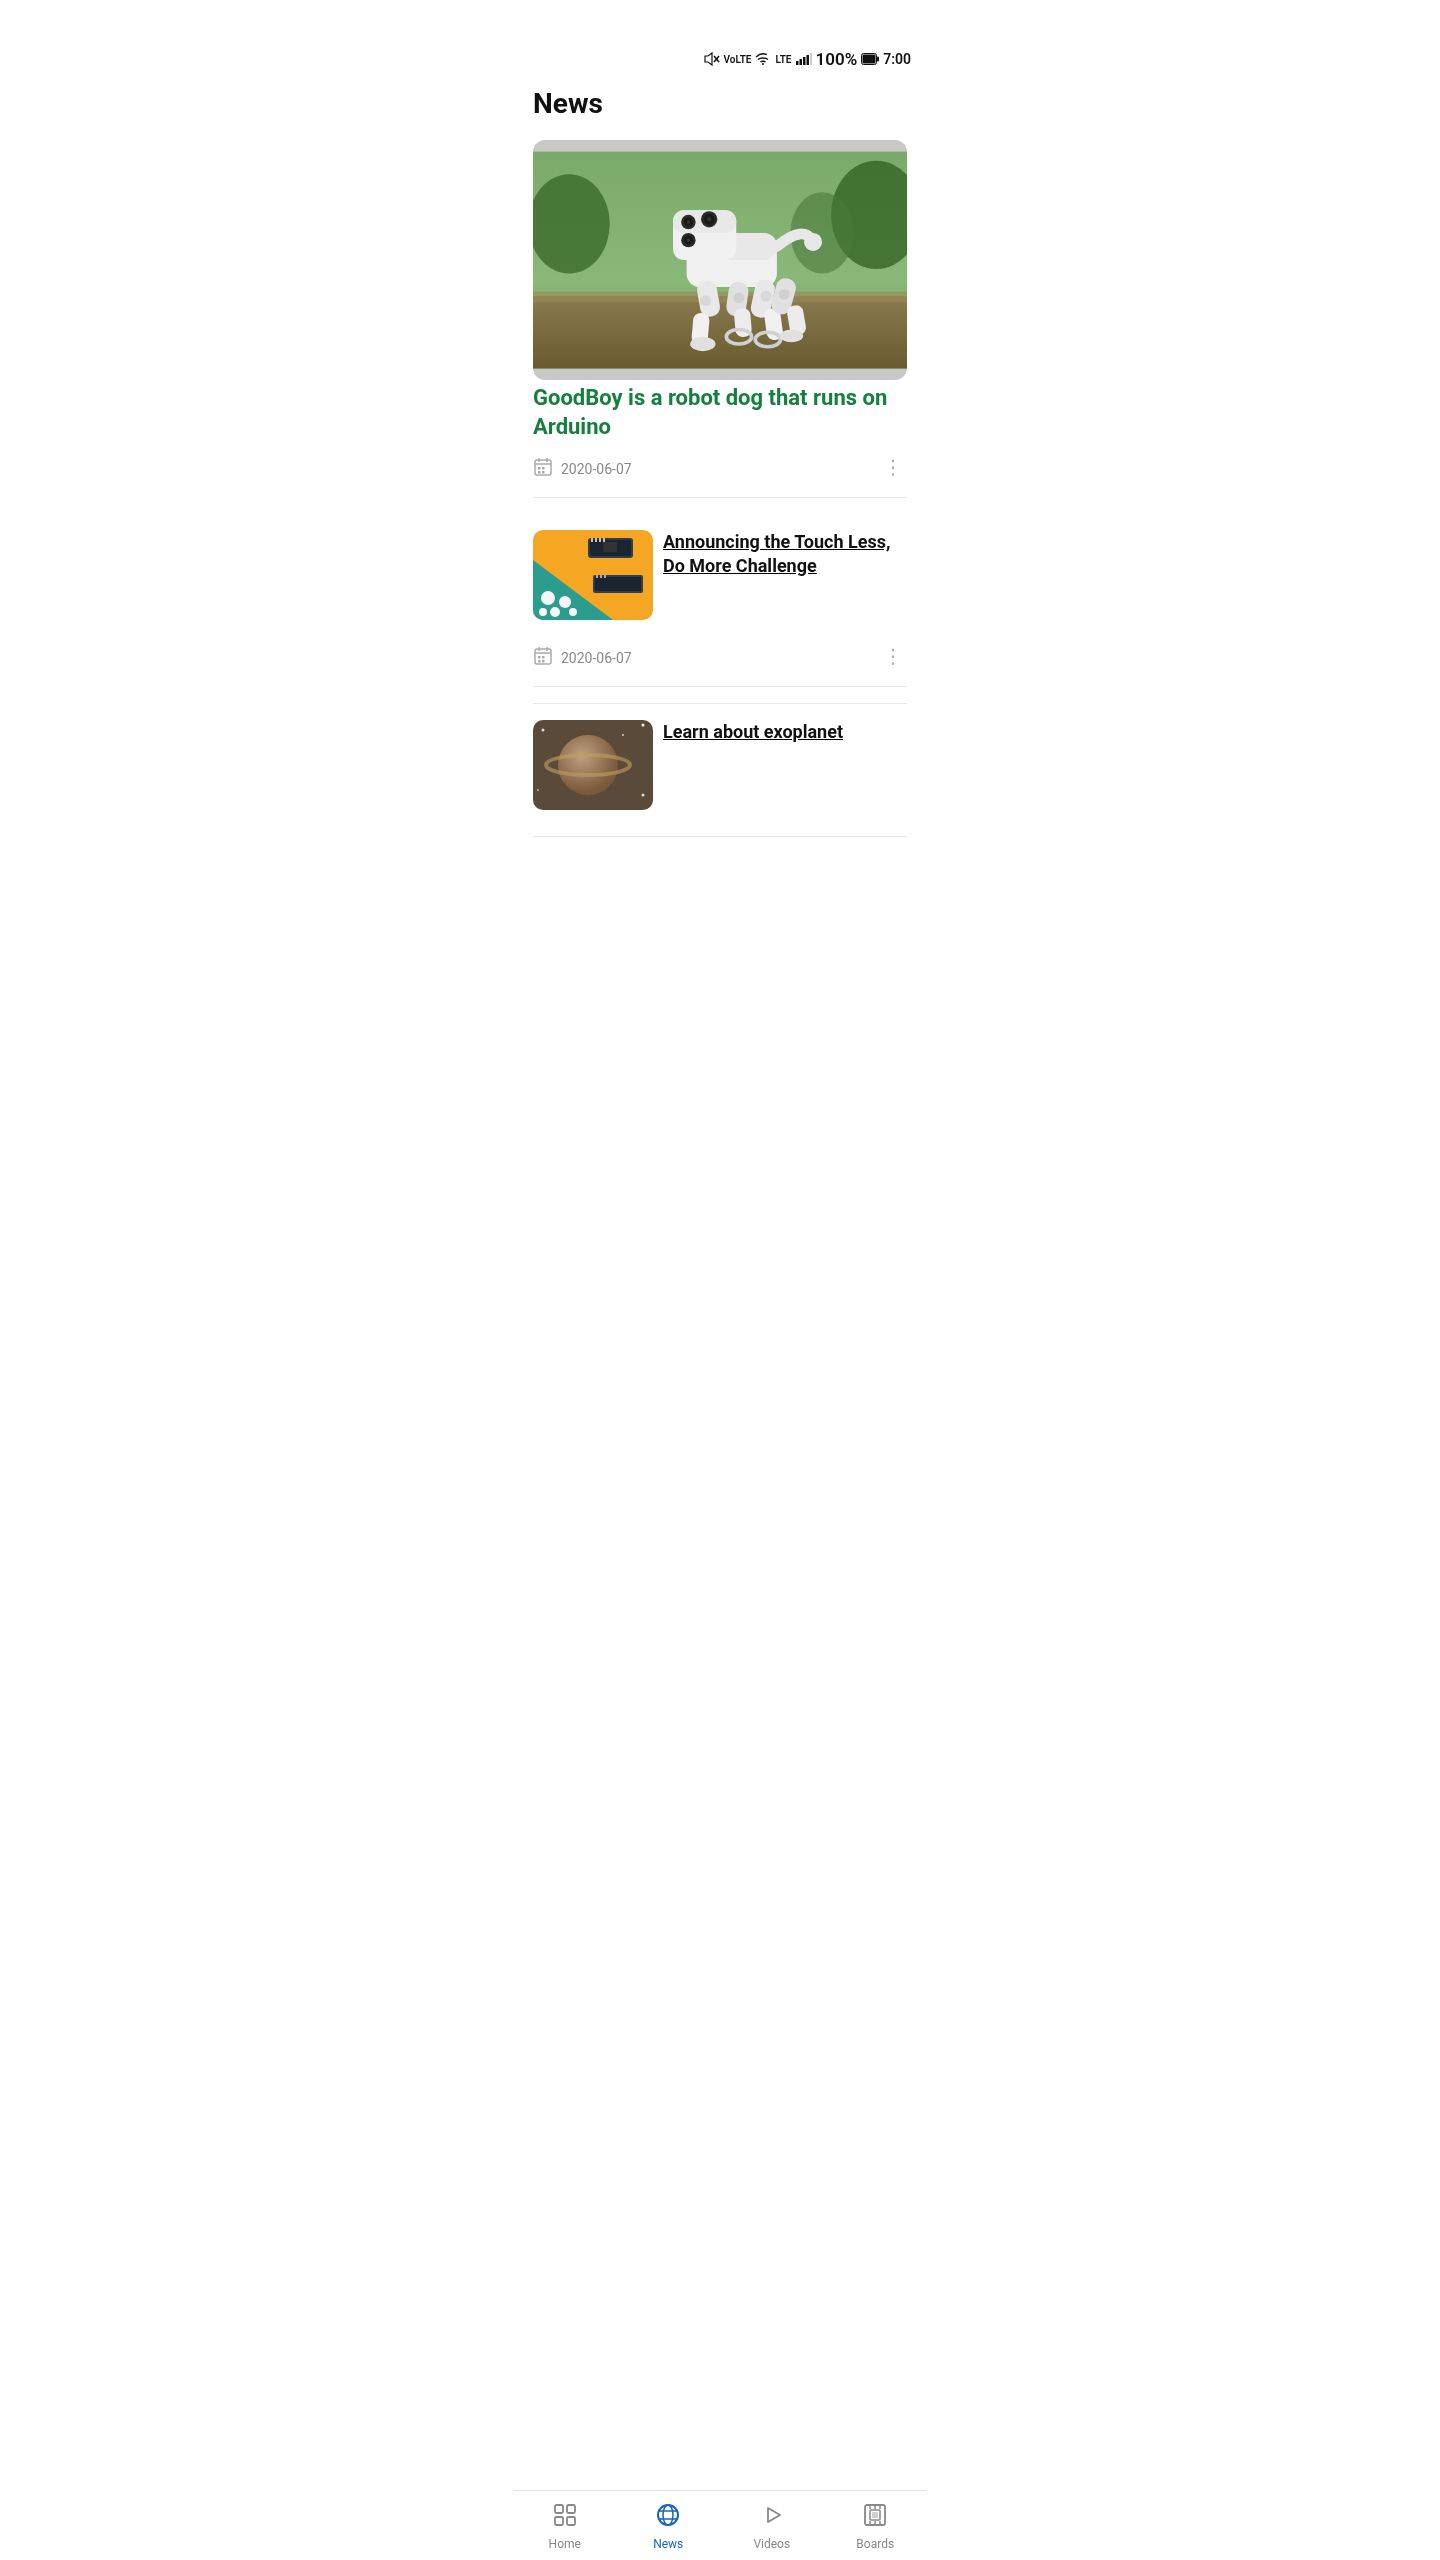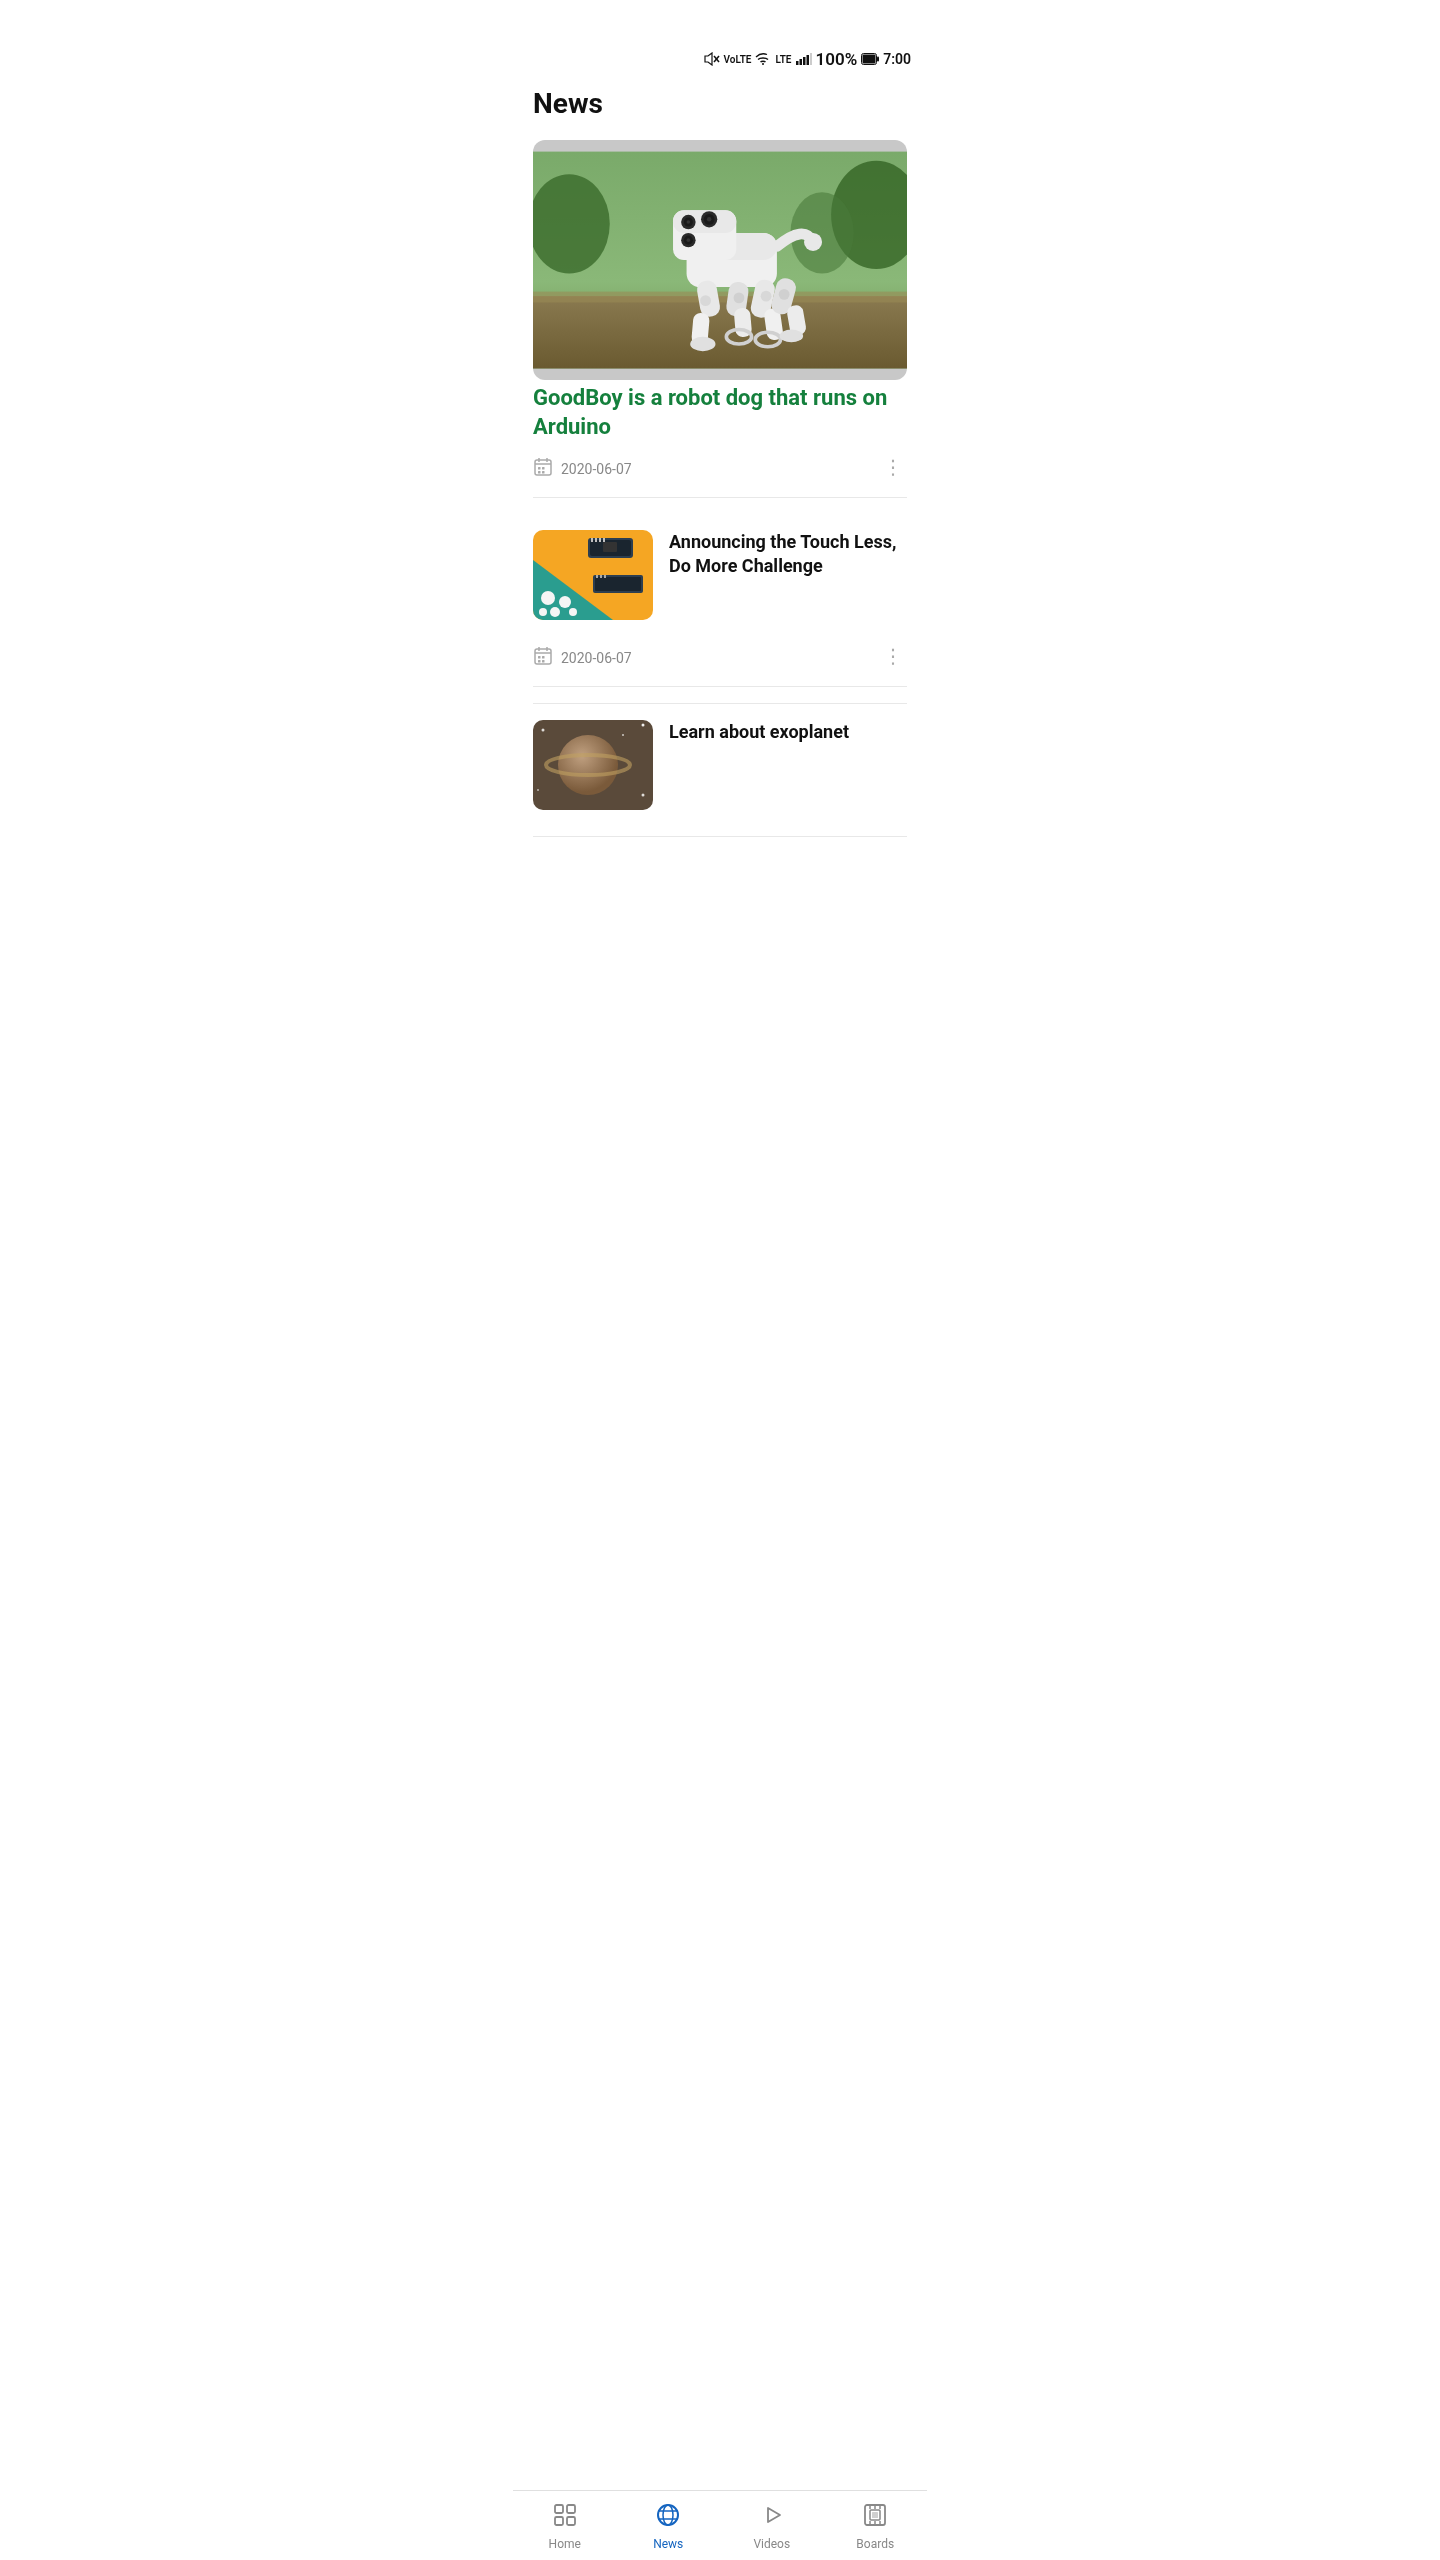--- a/index.html
+++ b/index.html
@@ -110,22 +110,23 @@
       display: flex;
       flex-direction: column;
       margin: 0 20px;
       padding: 16px 0;
       border-bottom: 1px solid #e8e8e8;
       cursor: pointer;
     }
 
     .article-item-content {
       display: flex;
-      gap: 16px;
+      gap: 10px;
       margin-bottom: 10px;
+      text-decoration: underline;
     }
 
     .article-thumbnail {
       width: 120px;
       height: 90px;
       border-radius: 10px;
       overflow: hidden;
       flex-shrink: 0;
     }
 

